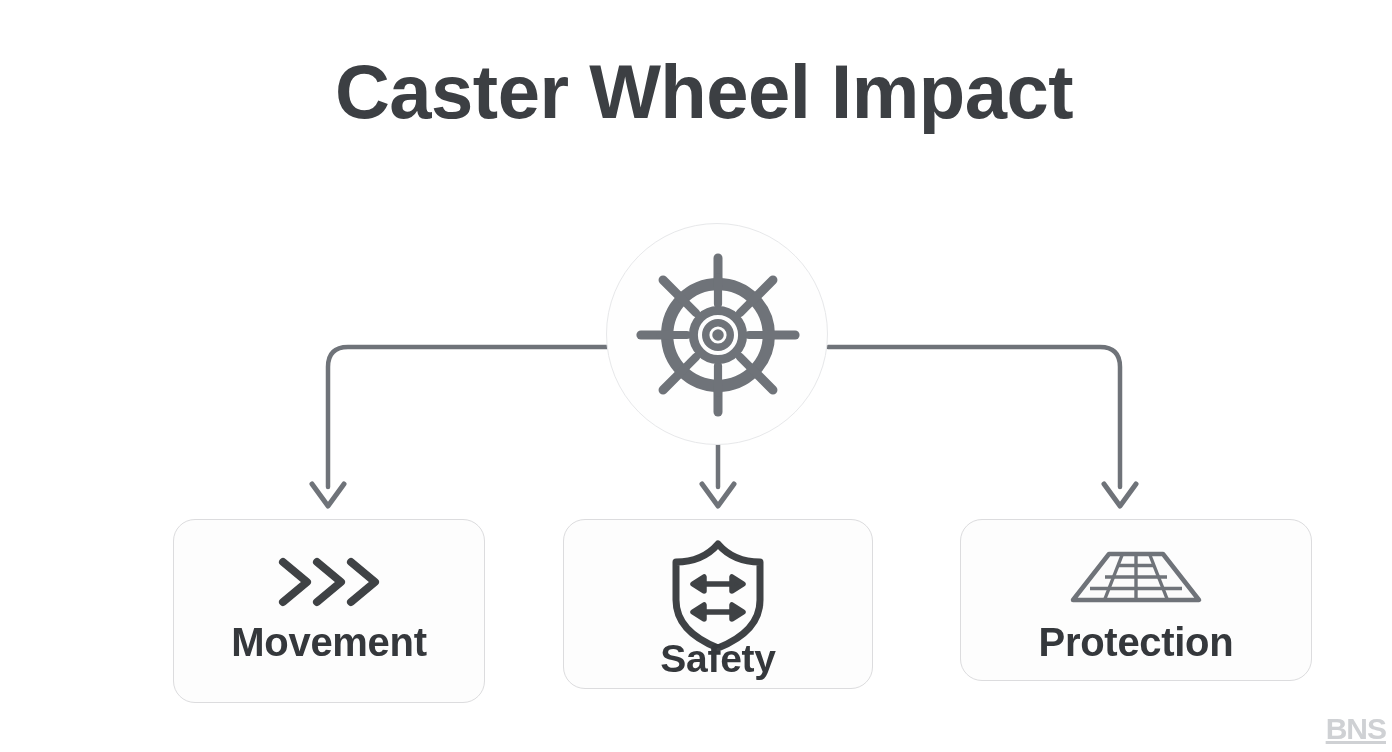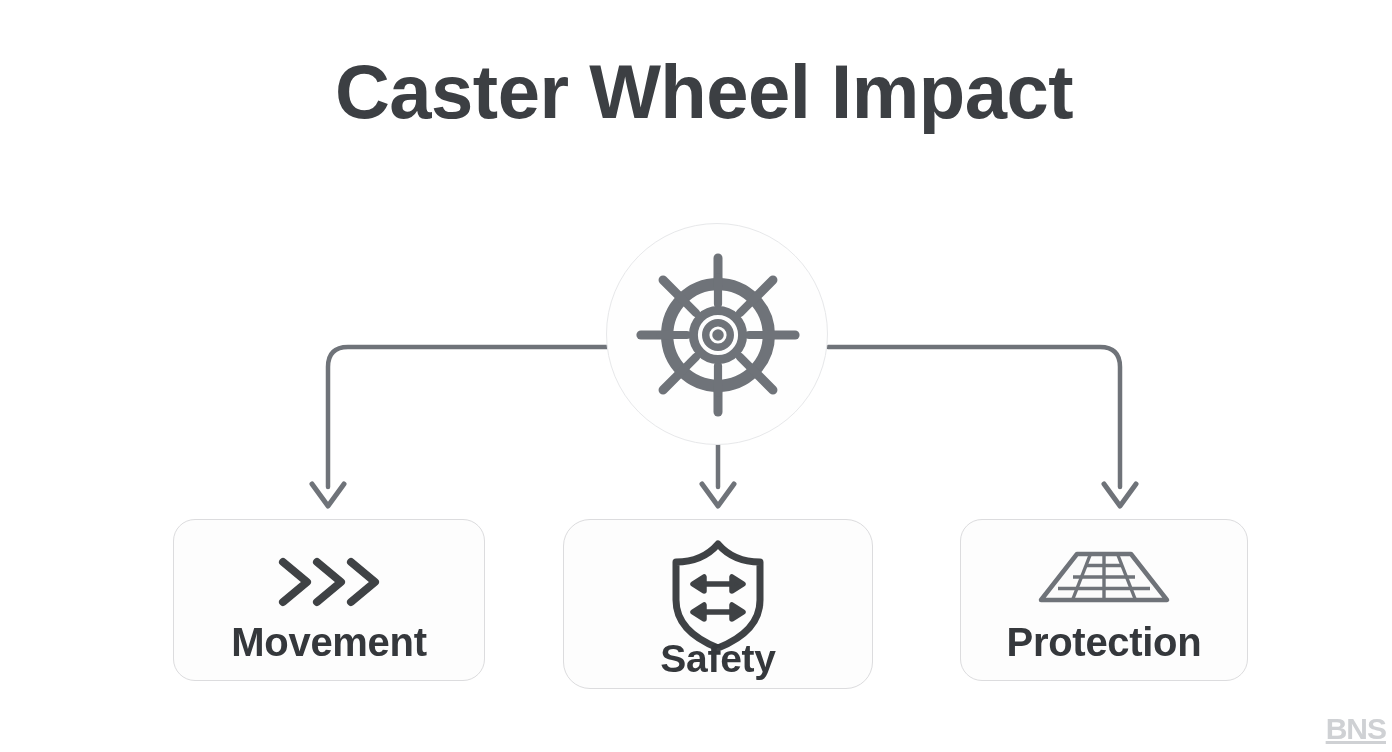--- a/index.html
+++ b/index.html
@@ -77,23 +77,23 @@
   }
 
   
   .card {
     position: absolute;
     box-sizing: border-box;
     border: 1.6px solid #dcdcde;
     border-radius: 22px;
     background: #fdfdfd;
   }
-  .card-movement   { left: 165px;  top: 519px; width: 312px; height: 162px; }
-  .card-safety     { left: 555px;  top: 519px; width: 310px; height: 170px; border-radius: 27px; }
-  .card-protection { left: 952px;  top: 519px; width: 288px; height: 162px; }
+  .card-movement   { left: 165px;  top: 519px; width: 312px; height: 184px; }
+  .card-safety     { left: 555px;  top: 519px; width: 310px; height: 170px; }
+  .card-protection { left: 952px;  top: 519px; width: 352px; height: 162px; }
 
   .card-icon {
     position: absolute;
     left: 0;
     right: 0;
     display: flex;
     justify-content: center;
   }
   .icon-movement   { top: 34px; }
   .icon-safety     { top: 18px; }

